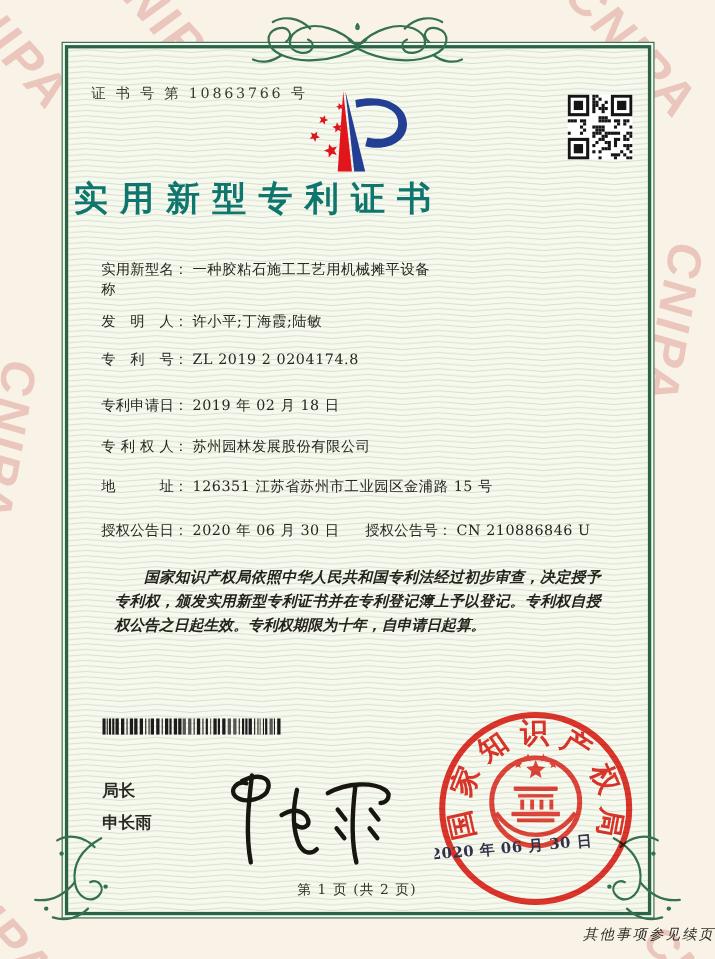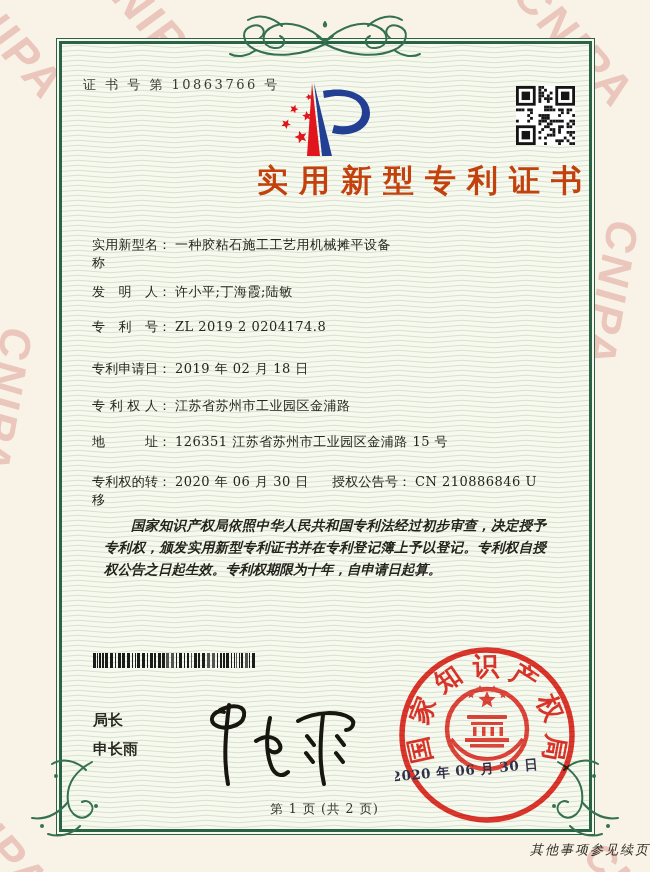--- a/index.html
+++ b/index.html
@@ -11,23 +11,23 @@
   .wm-pink{color:rgba(213,130,126,0.40);}
   .wm-grey{color:rgba(135,128,110,0.20);}
   
   .frame{position:absolute;left:56px;top:38px;width:537px;height:795px;
          border:1px solid #2b6347;background:#f7f9ef;}
   .frame::after{content:"";position:absolute;inset:2px;border:3px solid #2b6347;pointer-events:none;}
   .waves{position:absolute;inset:5px;}
   .deco{position:absolute;}
   
   .certno{position:absolute;left:83px;top:76px;font-size:13px;letter-spacing:2.5px;color:#3a3a30;}
-  .title{position:absolute;left:56px;top:160px;width:537px;text-align:right;
+  .title{position:absolute;left:56px;top:160px;width:537px;text-align:left;
          font-size:31px;font-weight:700;letter-spacing:11px;padding-left:11px;
-         box-sizing:border-box;color:#c2410c;}
+         box-sizing:border-box;color:#0f766e;}
   
   .frow{position:absolute;left:92px;width:478px;font-size:13px;color:#26261e;}
   .flabel{display:inline-block;width:66px;text-align:justify;text-align-last:justify;
           vertical-align:top;font-weight:500;}
   .fcolon{display:inline-block;width:14px;}
   .fvalue{display:inline-block;margin-left:3px;letter-spacing:0.5px;}
   .fpair2{position:absolute;left:240px;top:0;text-decoration:underline;}
   
   .paras{position:absolute;left:88px;top:498px;width:474px;font-size:13.5px;line-height:22px;
          text-align:justify;font-style:italic;color:#23231b;}
@@ -242,27 +242,27 @@
   <div class="frow" style="top:283px">
     <span class="flabel">发明人</span><span class="fcolon">：</span><span class="fvalue">许小平;丁海霞;陆敏</span>
   </div>
   <div class="frow" style="top:318px">
     <span class="flabel">专利号</span><span class="fcolon">：</span><span class="fvalue">ZL 2019 2 0204174.8</span>
   </div>
   <div class="frow" style="top:360px">
     <span class="flabel">专利申请日</span><span class="fcolon">：</span><span class="fvalue">2019 年 02 月 18 日</span>
   </div>
   <div class="frow" style="top:397px">
-    <span class="flabel">专利权人</span><span class="fcolon">：</span><span class="fvalue">江苏省苏州市工业园区金浦路</span>
+    <span class="flabel">专利权人</span><span class="fcolon">：</span><span class="fvalue">苏州园林发展股份有限公司</span>
   </div>
   <div class="frow" style="top:433px">
     <span class="flabel">地址</span><span class="fcolon">：</span><span class="fvalue">126351 江苏省苏州市工业园区金浦路 15 号</span>
   </div>
   <div class="frow" style="top:473px">
-    <span class="flabel">专利权的转移</span><span class="fcolon">：</span><span class="fvalue">2020 年 06 月 30 日</span>
+    <span class="flabel">授权公告日</span><span class="fcolon">：</span><span class="fvalue">2020 年 06 月 30 日</span>
     <span class="fpair2">
       <span class="flabel">授权公告号</span><span class="fcolon">：</span><span class="fvalue">CN 210886846 U</span>
     </span>
   </div>
 
   <div class="paras">
     <p>国家知识产权局依照中华人民共和国专利法经过初步审查，决定授予专利权，颁发实用新型专利证书并在专利登记簿上予以登记。专利权自授权公告之日起生效。专利权期限为十年，自申请日起算。</p>
   </div>
 
   <svg class="deco" style="left:93px;top:653px" width="165" height="15" viewBox="0 0 165 15">

